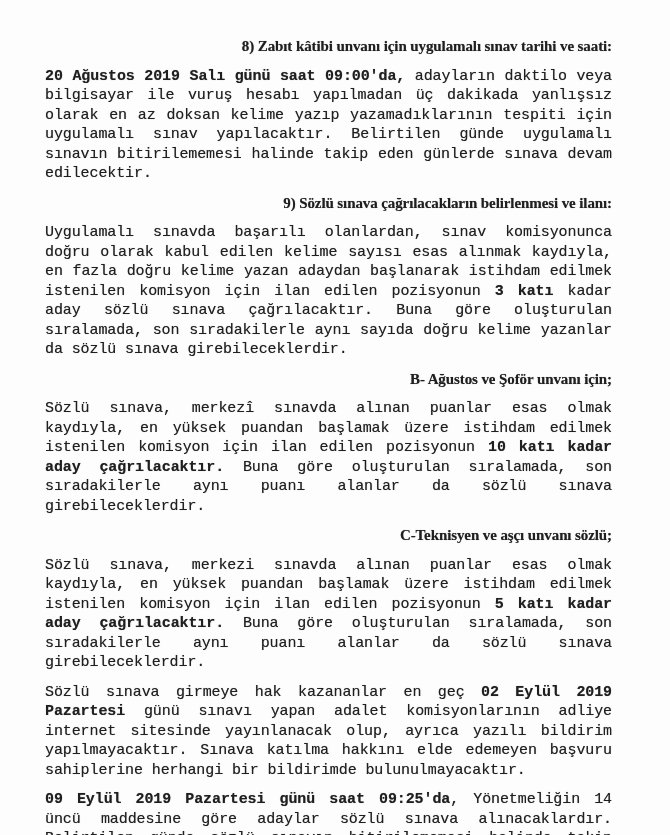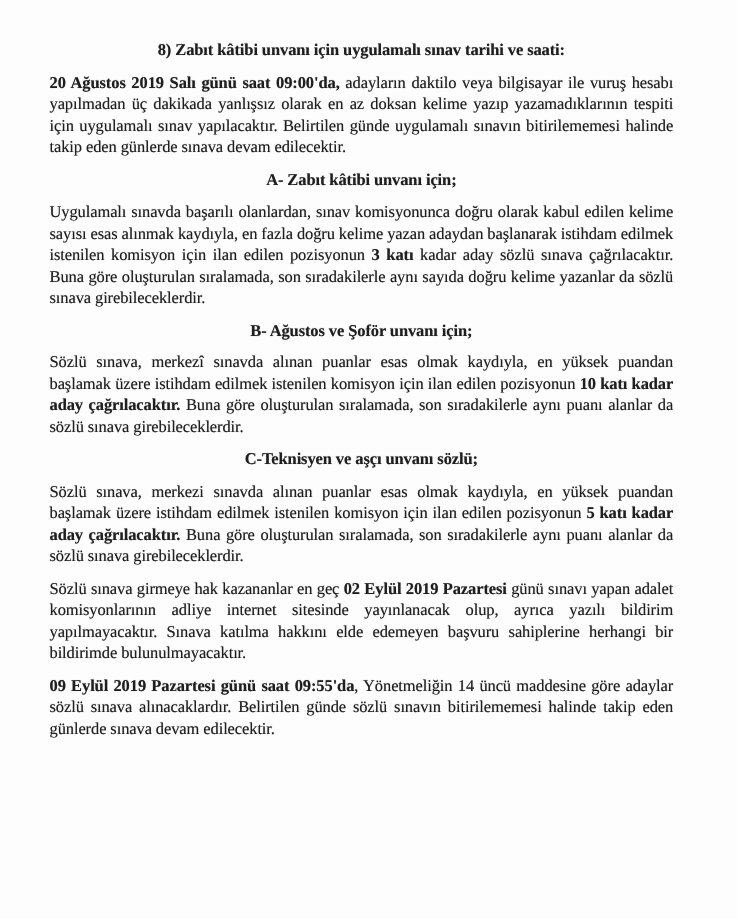--- a/index.html
+++ b/index.html
@@ -25,42 +25,43 @@
     font-size: 15px;
     line-height: 19.5px;
     color: #1f1f1f;
     letter-spacing: -0.1px;
     
     text-shadow: 0 0 0.7px rgba(30, 30, 30, 0.55);
   }
   .block-heading {
     font-weight: bold;
     margin: 0 0 10px 0;
-    text-align: center;
+    text-align: right;
   }
   .block-paragraph {
     margin: 0 0 10px 0;
     text-align: justify;
+    font-family: Liberation Mono, monospace;
   }
   .seg {
     font-weight: normal;
   }
   .seg-bold {
     font-weight: bold;
   }
 </style>
 </head>
 <body style="background: rgb(253, 253, 253);">
 
 <div class="page" style="background: rgb(253, 253, 253);">
   <main class="doc" style="color: rgb(31, 31, 31);">
       <div class="block-heading"><span class="seg seg-bold">8) Zabıt kâtibi unvanı için uygulamalı sınav tarihi ve saati:</span></div>
       <div class="block-paragraph"><span class="seg seg-bold">20 Ağustos 2019 Salı günü saat 09:00'da,</span><span class="seg"> adayların daktilo veya bilgisayar ile vuruş hesabı yapılmadan üç dakikada yanlışsız olarak en az doksan kelime yazıp yazamadıklarının tespiti için uygulamalı sınav yapılacaktır. Belirtilen günde uygulamalı sınavın bitirilememesi halinde takip eden günlerde sınava devam edilecektir.</span></div>
-      <div class="block-heading"><span class="seg seg-bold">A- Zabıt kâtibi unvanı için;</span></div>
+      <div class="block-heading"><span class="seg seg-bold">9) Sözlü sınava çağrılacakların belirlenmesi ve ilanı:</span></div>
       <div class="block-paragraph"><span class="seg">Uygulamalı sınavda başarılı olanlardan, sınav komisyonunca doğru olarak kabul edilen kelime sayısı esas alınmak kaydıyla, en fazla doğru kelime yazan adaydan başlanarak istihdam edilmek istenilen komisyon için ilan edilen pozisyonun </span><span class="seg seg-bold">3 katı</span><span class="seg"> kadar aday sözlü sınava çağrılacaktır. Buna göre oluşturulan sıralamada, son sıradakilerle aynı sayıda doğru kelime yazanlar da sözlü sınava girebileceklerdir.</span></div>
       <div class="block-heading"><span class="seg seg-bold">B- Ağustos ve Şoför unvanı için;</span></div>
       <div class="block-paragraph"><span class="seg">Sözlü sınava, merkezî sınavda alınan puanlar esas olmak kaydıyla, en yüksek puandan başlamak üzere istihdam edilmek istenilen komisyon için ilan edilen pozisyonun </span><span class="seg seg-bold">10 katı kadar aday çağrılacaktır.</span><span class="seg"> Buna göre oluşturulan sıralamada, son sıradakilerle aynı puanı alanlar da sözlü sınava girebileceklerdir.</span></div>
       <div class="block-heading"><span class="seg seg-bold">C-Teknisyen ve aşçı unvanı sözlü;</span></div>
       <div class="block-paragraph"><span class="seg">Sözlü sınava, merkezi sınavda alınan puanlar esas olmak kaydıyla, en yüksek puandan başlamak üzere istihdam edilmek istenilen komisyon için ilan edilen pozisyonun </span><span class="seg seg-bold">5 katı kadar aday çağrılacaktır.</span><span class="seg"> Buna göre oluşturulan sıralamada, son sıradakilerle aynı puanı alanlar da sözlü sınava girebileceklerdir.</span></div>
       <div class="block-paragraph"><span class="seg">Sözlü sınava girmeye hak kazananlar en geç </span><span class="seg seg-bold">02 Eylül 2019 Pazartesi</span><span class="seg"> günü sınavı yapan adalet komisyonlarının adliye internet sitesinde yayınlanacak olup, ayrıca yazılı bildirim yapılmayacaktır. Sınava katılma hakkını elde edemeyen başvuru sahiplerine herhangi bir bildirimde bulunulmayacaktır.</span></div>
-      <div class="block-paragraph"><span class="seg seg-bold">09 Eylül 2019 Pazartesi günü saat 09:55'da</span><span class="seg">, Yönetmeliğin 14 üncü maddesine göre adaylar sözlü sınava alınacaklardır. Belirtilen günde sözlü sınavın bitirilememesi halinde takip eden günlerde sınava devam edilecektir.</span></div>
+      <div class="block-paragraph"><span class="seg seg-bold">09 Eylül 2019 Pazartesi günü saat 09:25'da</span><span class="seg">, Yönetmeliğin 14 üncü maddesine göre adaylar sözlü sınava alınacaklardır. Belirtilen günde sözlü sınavın bitirilememesi halinde takip eden günlerde sınava devam edilecektir.</span></div>
     </main>
 </div>
 
 </body></html>

